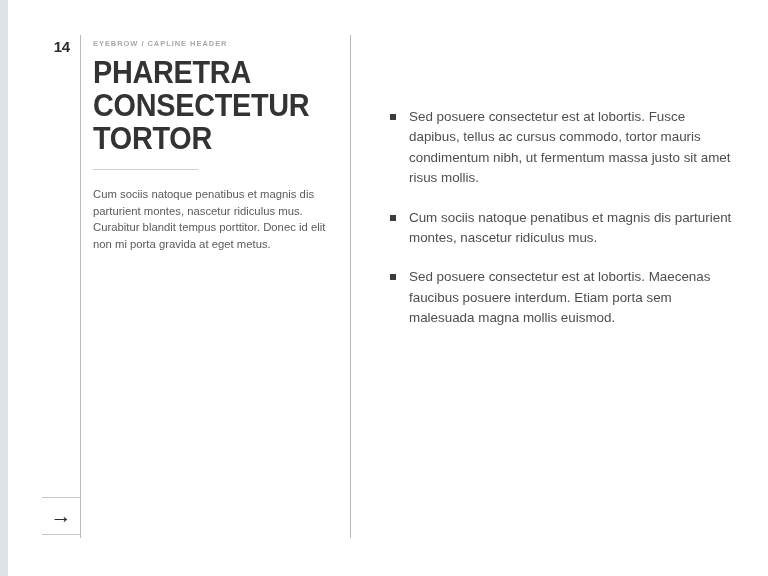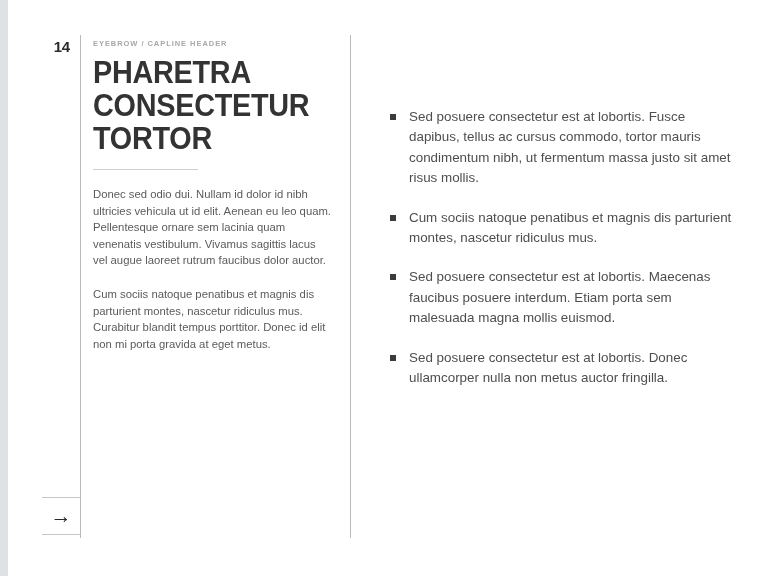--- a/index.html
+++ b/index.html
@@ -159,21 +159,20 @@
   <div class="vrule mid"></div>
 
   <div class="page-number">14</div>
 
   <div class="left-col">
     <div class="eyebrow">EYEBROW / CAPLINE HEADER</div>
     <h1 class="title">PHARETRA
 CONSECTETUR
 TORTOR</h1>
     <div class="title-rule"></div>
-    <p class="body-para">Donec sed odio dui. Nullam id dolor id nibh ultricies vehicula ut id elit. Aenean eu leo quam. Pellentesque ornare sem lacinia quam venenatis vestibulum. Vivamus sagittis lacus vel augue laoreet rutrum faucibus dolor auctor.</p>
     <p class="body-para">Cum sociis natoque penatibus et magnis dis parturient montes, nascetur ridiculus mus. Curabitur blandit tempus porttitor. Donec id elit non mi porta gravida at eget metus.</p>
   </div>
 
   <div class="arrow-btn">
     <div class="hline"></div>
     <div class="glyph">→</div>
     <div class="hline"></div>
   </div>
 
   <div class="right-col">
@@ -186,21 +185,17 @@
     <div class="bullet-item">
       <span class="bullet-marker"></span>
       <span class="bullet-text">Cum sociis natoque penatibus et magnis dis parturient montes, nascetur ridiculus mus.</span>
     </div>
 
     <div class="bullet-item">
       <span class="bullet-marker"></span>
       <span class="bullet-text">Sed posuere consectetur est at lobortis. Maecenas faucibus posuere interdum. Etiam porta sem malesuada magna mollis euismod.</span>
     </div>
 
-    <div class="bullet-item">
-      <span class="bullet-marker"></span>
-      <span class="bullet-text">Sed posuere consectetur est at lobortis. Donec ullamcorper nulla non metus auctor fringilla.</span>
-    </div>
 
 
   </div>
 
 </div>
 
 </body></html>

